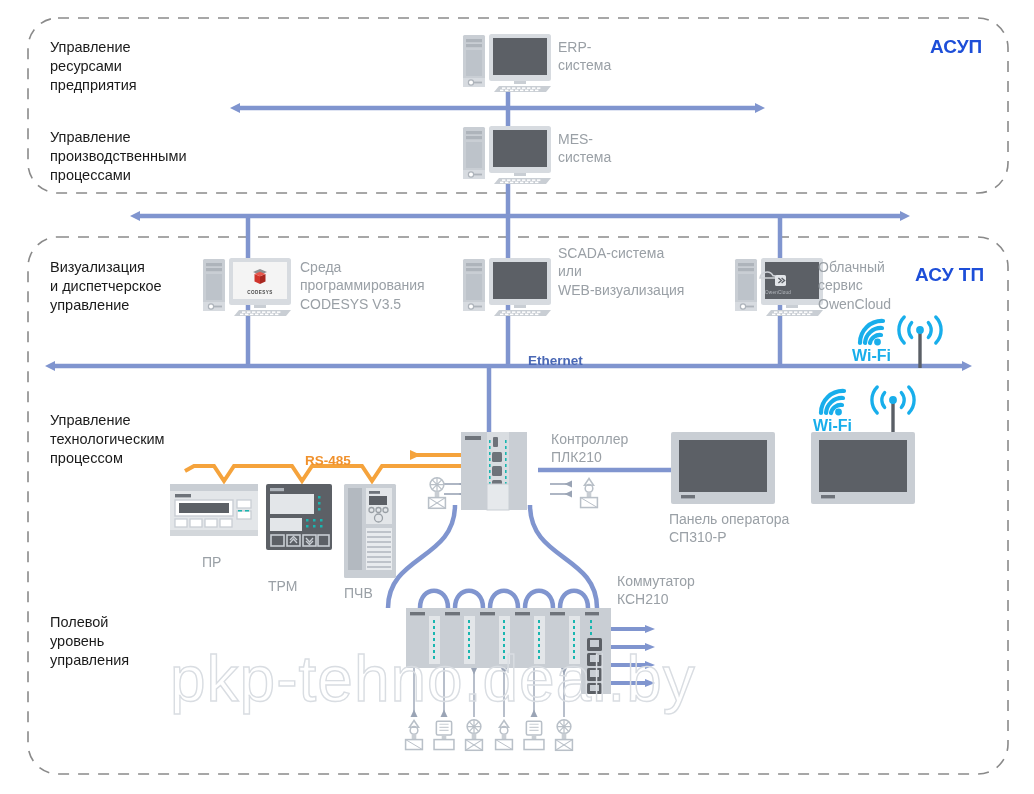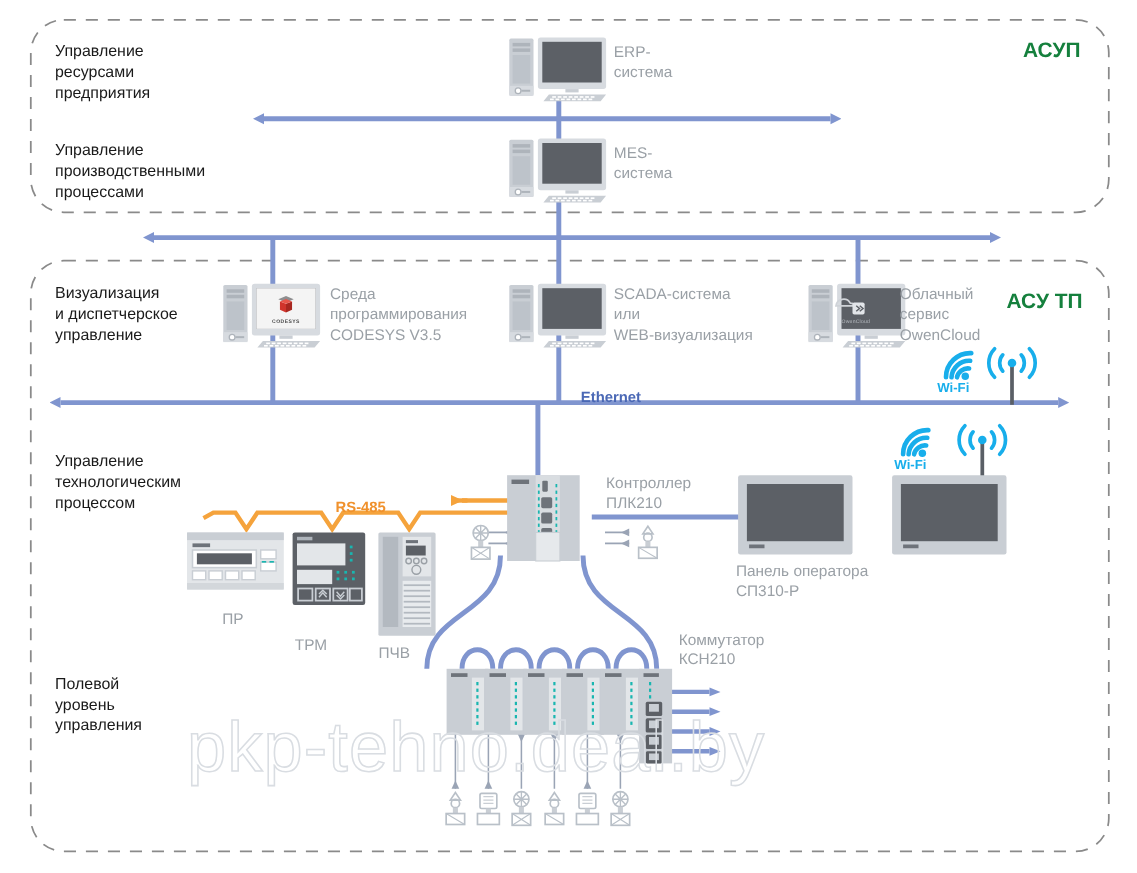--- a/index.html
+++ b/index.html
@@ -26,37 +26,37 @@
     position: absolute;
     z-index: 5;
     white-space: pre;
     line-height: 1.32;
   }
   .lvl-label {
     color: #1a1a1a;
     font-size: 14.5px;
   }
   .zone-title {
-    color: #15803d;
+    color: #1d4ed8;
     font-size: 19px;
     font-weight: bold;
   }
   .dev-label {
     color: #9aa0a6;
     font-size: 14px;
   }
   .bus-label {
     font-size: 13.5px;
     font-weight: bold;
   }
   .eth-label { color: #4a68b5; }
   .rs-label  { color: #F0912C; }
   .wifi-label {
     color: #18AEEB;
-    font-size: 12px;
+    font-size: 16px;
     font-weight: bold;
   }
   .watermark {
     position: absolute;
     z-index: 4;
     font-size: 64px;
     font-weight: normal;
     color: transparent;
     -webkit-text-stroke: 1.4px #d9dde2;
     letter-spacing: 1px;
@@ -550,21 +550,21 @@
 уровень
 управления</div>
 
   <div class="lbl dev-label" style="left:558px; top:38px;">ERP-
 система</div>
   <div class="lbl dev-label" style="left:558px; top:130px;">MES-
 система</div>
   <div class="lbl dev-label" style="left:300px; top:258px;">Среда
 программирования
 CODESYS V3.5</div>
-  <div class="lbl dev-label" style="left:558px; top:258px;">SCADA-система
+  <div class="lbl dev-label" style="left:558px; top:244px;">SCADA-система
 или
 WEB-визуализация</div>
   <div class="lbl dev-label" style="left:818px; top:258px;">Облачный
 сервис
 OwenCloud</div>
   <div class="lbl dev-label" style="left:551px; top:430px;">Контроллер
 ПЛК210</div>
   <div class="lbl dev-label" style="left:669px; top:510px;">Панель оператора
 СП310-Р</div>
   <div class="lbl dev-label" style="left:172px; top:553px;margin-left:30px;">ПР</div>

